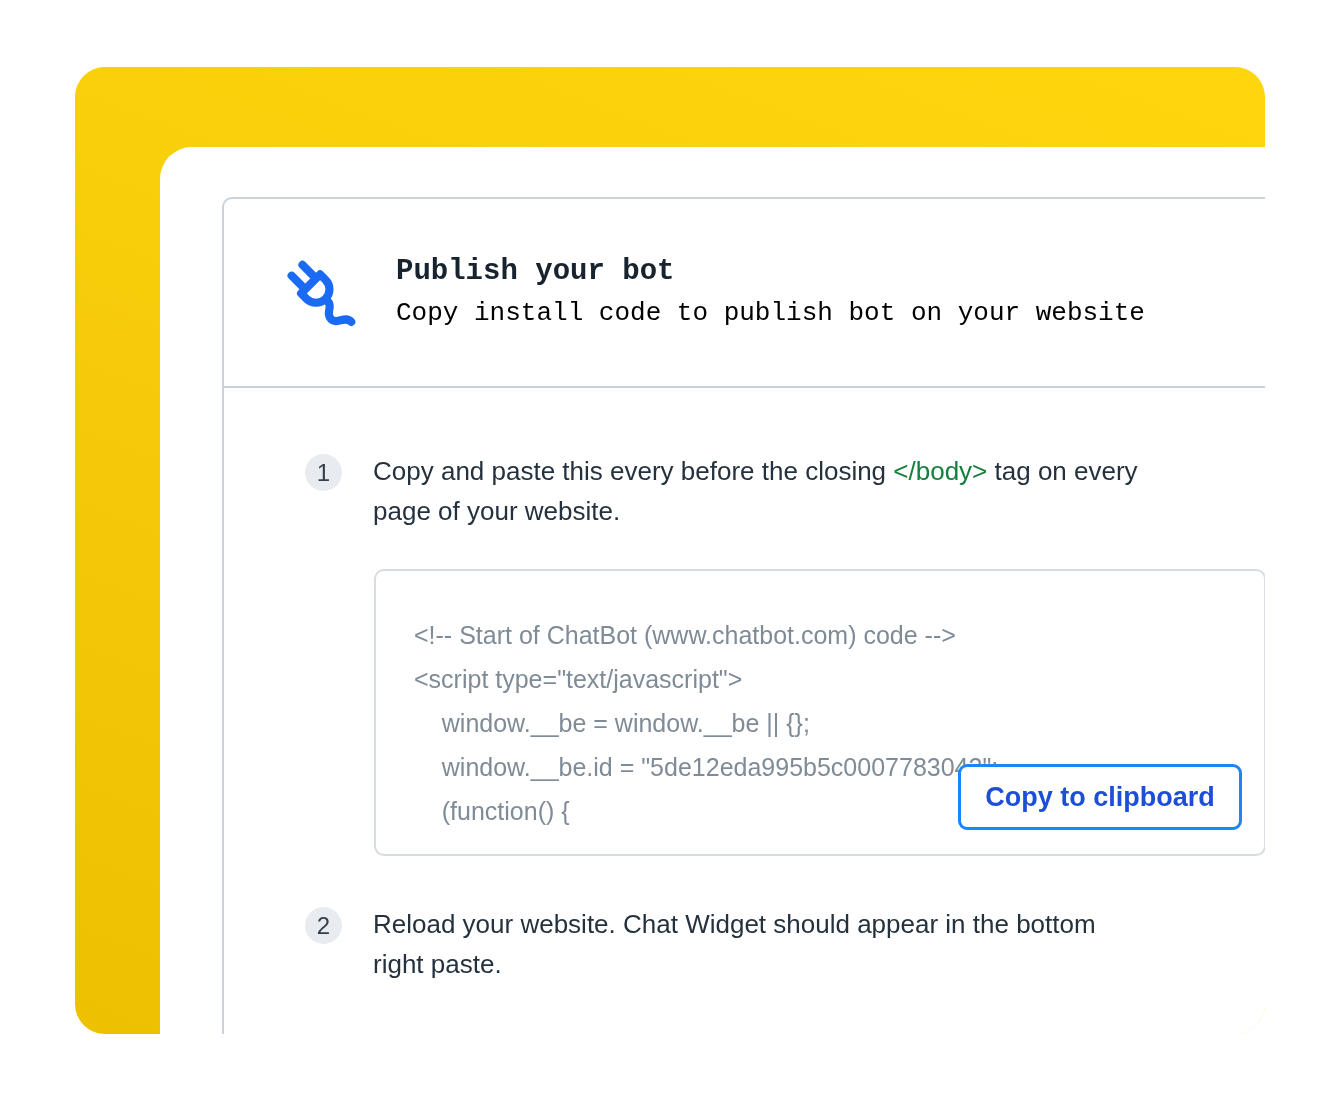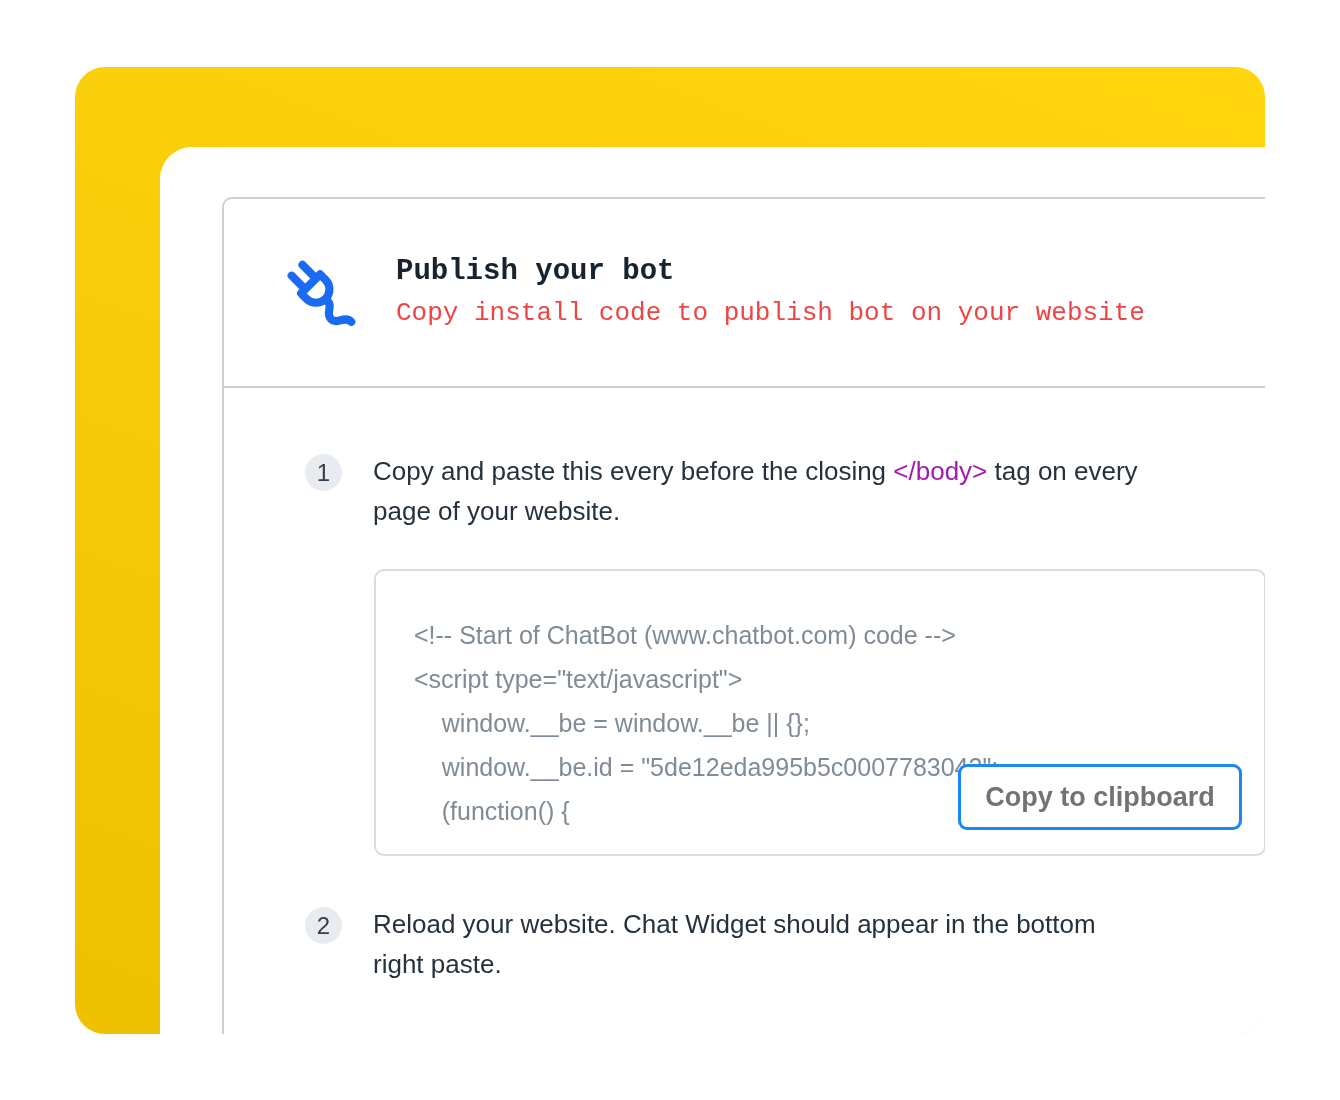--- a/index.html
+++ b/index.html
@@ -21,45 +21,45 @@
     background:#ffffff;border:2px solid #c9d1da;border-top-left-radius:10px;
     box-sizing:border-box;
   }
   .panel-header{
     height:187px;border-bottom:2px solid #c9d1da;
     display:flex;align-items:center;padding-left:44px;font-family:Liberation Mono, monospace;
   }
   .icon-box{width:92px;height:92px;flex:none;}
   .header-text{margin-left:36px;}
   .title{font-size:29px;font-weight:bold;color:#17232e;line-height:40px;}
-  .subtitle{font-size:26px;color:#ef4444;line-height:42px;}
+  .subtitle{font-size:26px;color:#000000;line-height:42px;}
   .panel-body{padding-left:81px;}
   .step{display:flex;margin-top:63px;}
   .step.second{margin-top:48px;}
   .step-badge{
     width:37px;height:37px;border-radius:50%;background:#e8ecf0;color:#333f4a;
     font-size:24px;line-height:37px;text-align:center;margin:3px 31px 0 0;flex:none;
   }
   .step-text{font-size:26px;line-height:40px;color:#25323e;max-width:900px;}
   .step-text span{white-space:pre-line;}
   .pre-line{white-space:pre-line;}
-  .code-ref{color:#a21caf;}
+  .code-ref{color:#15803d;}
   .code-box{
     position:relative;margin:38px 0 0 69px;width:892px;height:287px;
     border:2px solid #d7dce2;border-radius:10px;box-sizing:border-box;background:#fff;
   }
   .code-clip{margin:42px 2px 0 38px;height:213px;overflow:hidden;}
   .code-text{
     margin:0;font-family:"Liberation Sans",sans-serif;font-size:25px;line-height:44px;
     color:#7f8b97;white-space:pre;
   }
   .copy-btn{
     position:absolute;top:193px;right:22px;width:284px;height:66px;
     background:#ffffff;border:3px solid #1a86f8;border-radius:9px;
-    color:#737373;font-weight:bold;font-size:27px;font-family:"Liberation Sans",sans-serif;
+    color:#1d4ed8;font-weight:bold;font-size:27px;font-family:"Liberation Sans",sans-serif;
     display:flex;align-items:center;justify-content:center;cursor:pointer;padding:0;
   }
 </style>
 </head>
 <body>
 
 <div class="yellow-frame">
   <div class="white-card">
     <div class="panel">
 

